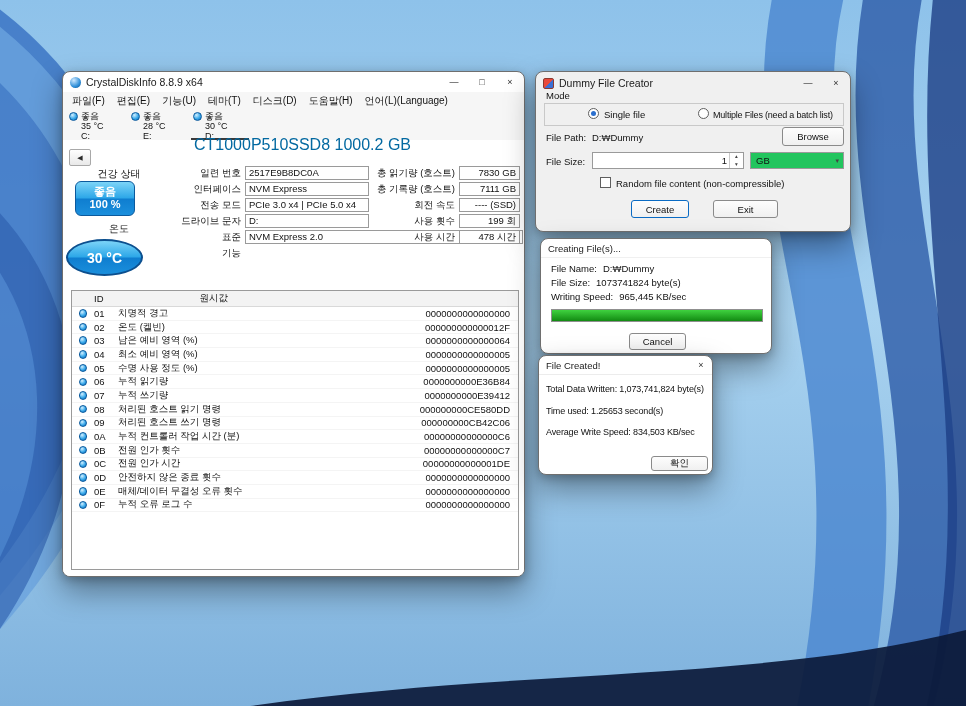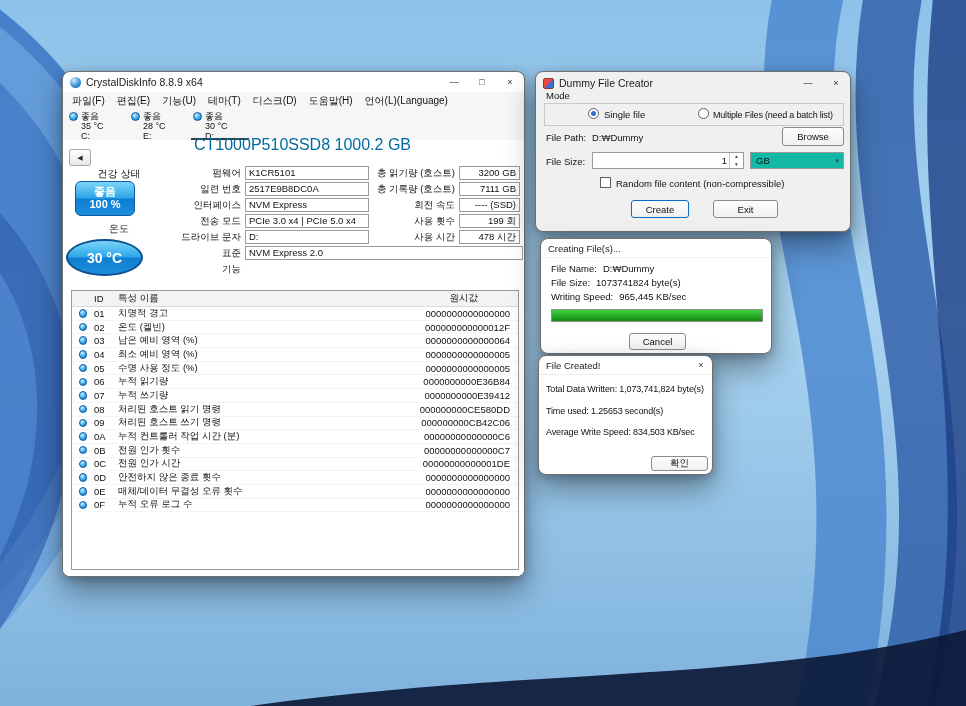--- a/index.html
+++ b/index.html
@@ -79,21 +79,21 @@
   .radio{position:absolute;width:11px;height:11px;border:1px solid #5f5f5f;border-radius:50%;background:#fff;box-sizing:border-box;}
   .radio.checked::after{content:"";position:absolute;inset:2px;border-radius:50%;background:#2b6fce;}
   .rlabel{position:absolute;font-size:9.5px;white-space:nowrap;}
   .rlabel.small{font-size:9px;letter-spacing:-0.2px;}
   .plabel{position:absolute;font-size:9.5px;white-space:nowrap;}
   .size-field{position:absolute;left:56px;top:80px;width:152px;height:17px;background:#fff;border:1px solid #9a9a9a;
               display:flex;align-items:center;box-sizing:border-box;}
   .size-value{flex:1;text-align:right;font-size:9.5px;padding-right:2px;}
   .spinner{width:13px;height:100%;border-left:1px solid #c9c9c9;display:flex;flex-direction:column;}
   .spin-btn{flex:1;font-size:5.5px;line-height:6.5px;text-align:center;color:#444;}
-  .unit-combo{position:absolute;left:214px;top:80px;width:94px;height:17px;background:#14b8a6;border:1px solid #9a9a9a;
+  .unit-combo{position:absolute;left:214px;top:80px;width:94px;height:17px;background:#22c55e;border:1px solid #9a9a9a;
               display:flex;align-items:center;font-size:9.5px;padding-left:5px;box-sizing:border-box;}
   .combo-arrow{margin-left:auto;padding-right:4px;font-size:7px;color:#444;}
   .checkbox{position:absolute;width:11px;height:11px;border:1px solid #5f5f5f;background:#fff;box-sizing:border-box;}
   .about-link{position:absolute;left:283px;top:140px;font-size:9.5px;color:#0033cc;text-decoration:underline;margin-left:42px;}
 
   
   .prog{left:540px;top:238px;width:232px;height:116px;background:#fff;}
   .prog .mini-title{border-bottom:1px solid #f0f0f0;}
   .prog-row{position:absolute;left:10px;font-size:9.5px;display:flex;white-space:nowrap;}
   .prog-row .plbl{margin-right:6px;}
@@ -196,24 +196,20 @@
       <div class="hb-status">좋음</div>
       <div class="hb-percent">100 %</div>
     </div>
     <div class="temp-label">온도</div>
     <div class="temp-oval">
       <span>30 °C</span>
     </div>
 
     <div class="info-col">
 
-        <div class="info-row">
-          <span class="info-label">펌웨어</span>
-          <span class="info-value field">K1CR5101</span>
-        </div>
 
         <div class="info-row">
           <span class="info-label">일련 번호</span>
           <span class="info-value field">2517E9B8DC0A</span>
         </div>
 
         <div class="info-row">
           <span class="info-label">인터페이스</span>
           <span class="info-value field">NVM Express</span>
         </div>
@@ -234,21 +230,21 @@
         </div>
 
         <div class="info-row wide">
           <span class="info-label">기능</span>
         </div>
       </div>
     <div class="usage-col">
 
         <div class="info-row">
           <span class="usage-label">총 읽기량 (호스트)</span>
-          <span class="usage-value field">3200 GB</span>
+          <span class="usage-value field">7830 GB</span>
         </div>
 
         <div class="info-row">
           <span class="usage-label">총 기록량 (호스트)</span>
           <span class="usage-value field">7111 GB</span>
         </div>
 
         <div class="info-row">
           <span class="usage-label">회전 속도</span>
           <span class="usage-value field">---- (SSD)</span>
@@ -262,21 +258,20 @@
         <div class="info-row">
           <span class="usage-label">사용 시간</span>
           <span class="usage-value field">478 시간</span>
         </div>
       </div>
 
     <div class="smart-table">
       <div class="smart-header">
         <span class="col-dot"></span>
         <span class="col-id">ID</span>
-        <span class="col-name">특성 이름</span>
         <span class="col-raw">원시값</span>
       </div>
       <div class="smart-body">
 
           <div class="smart-row">
             <span class="col-dot">
               <span class="dot small"></span>
             </span>
             <span class="col-id">01</span>
             <span class="col-name">치명적 경고</span>

